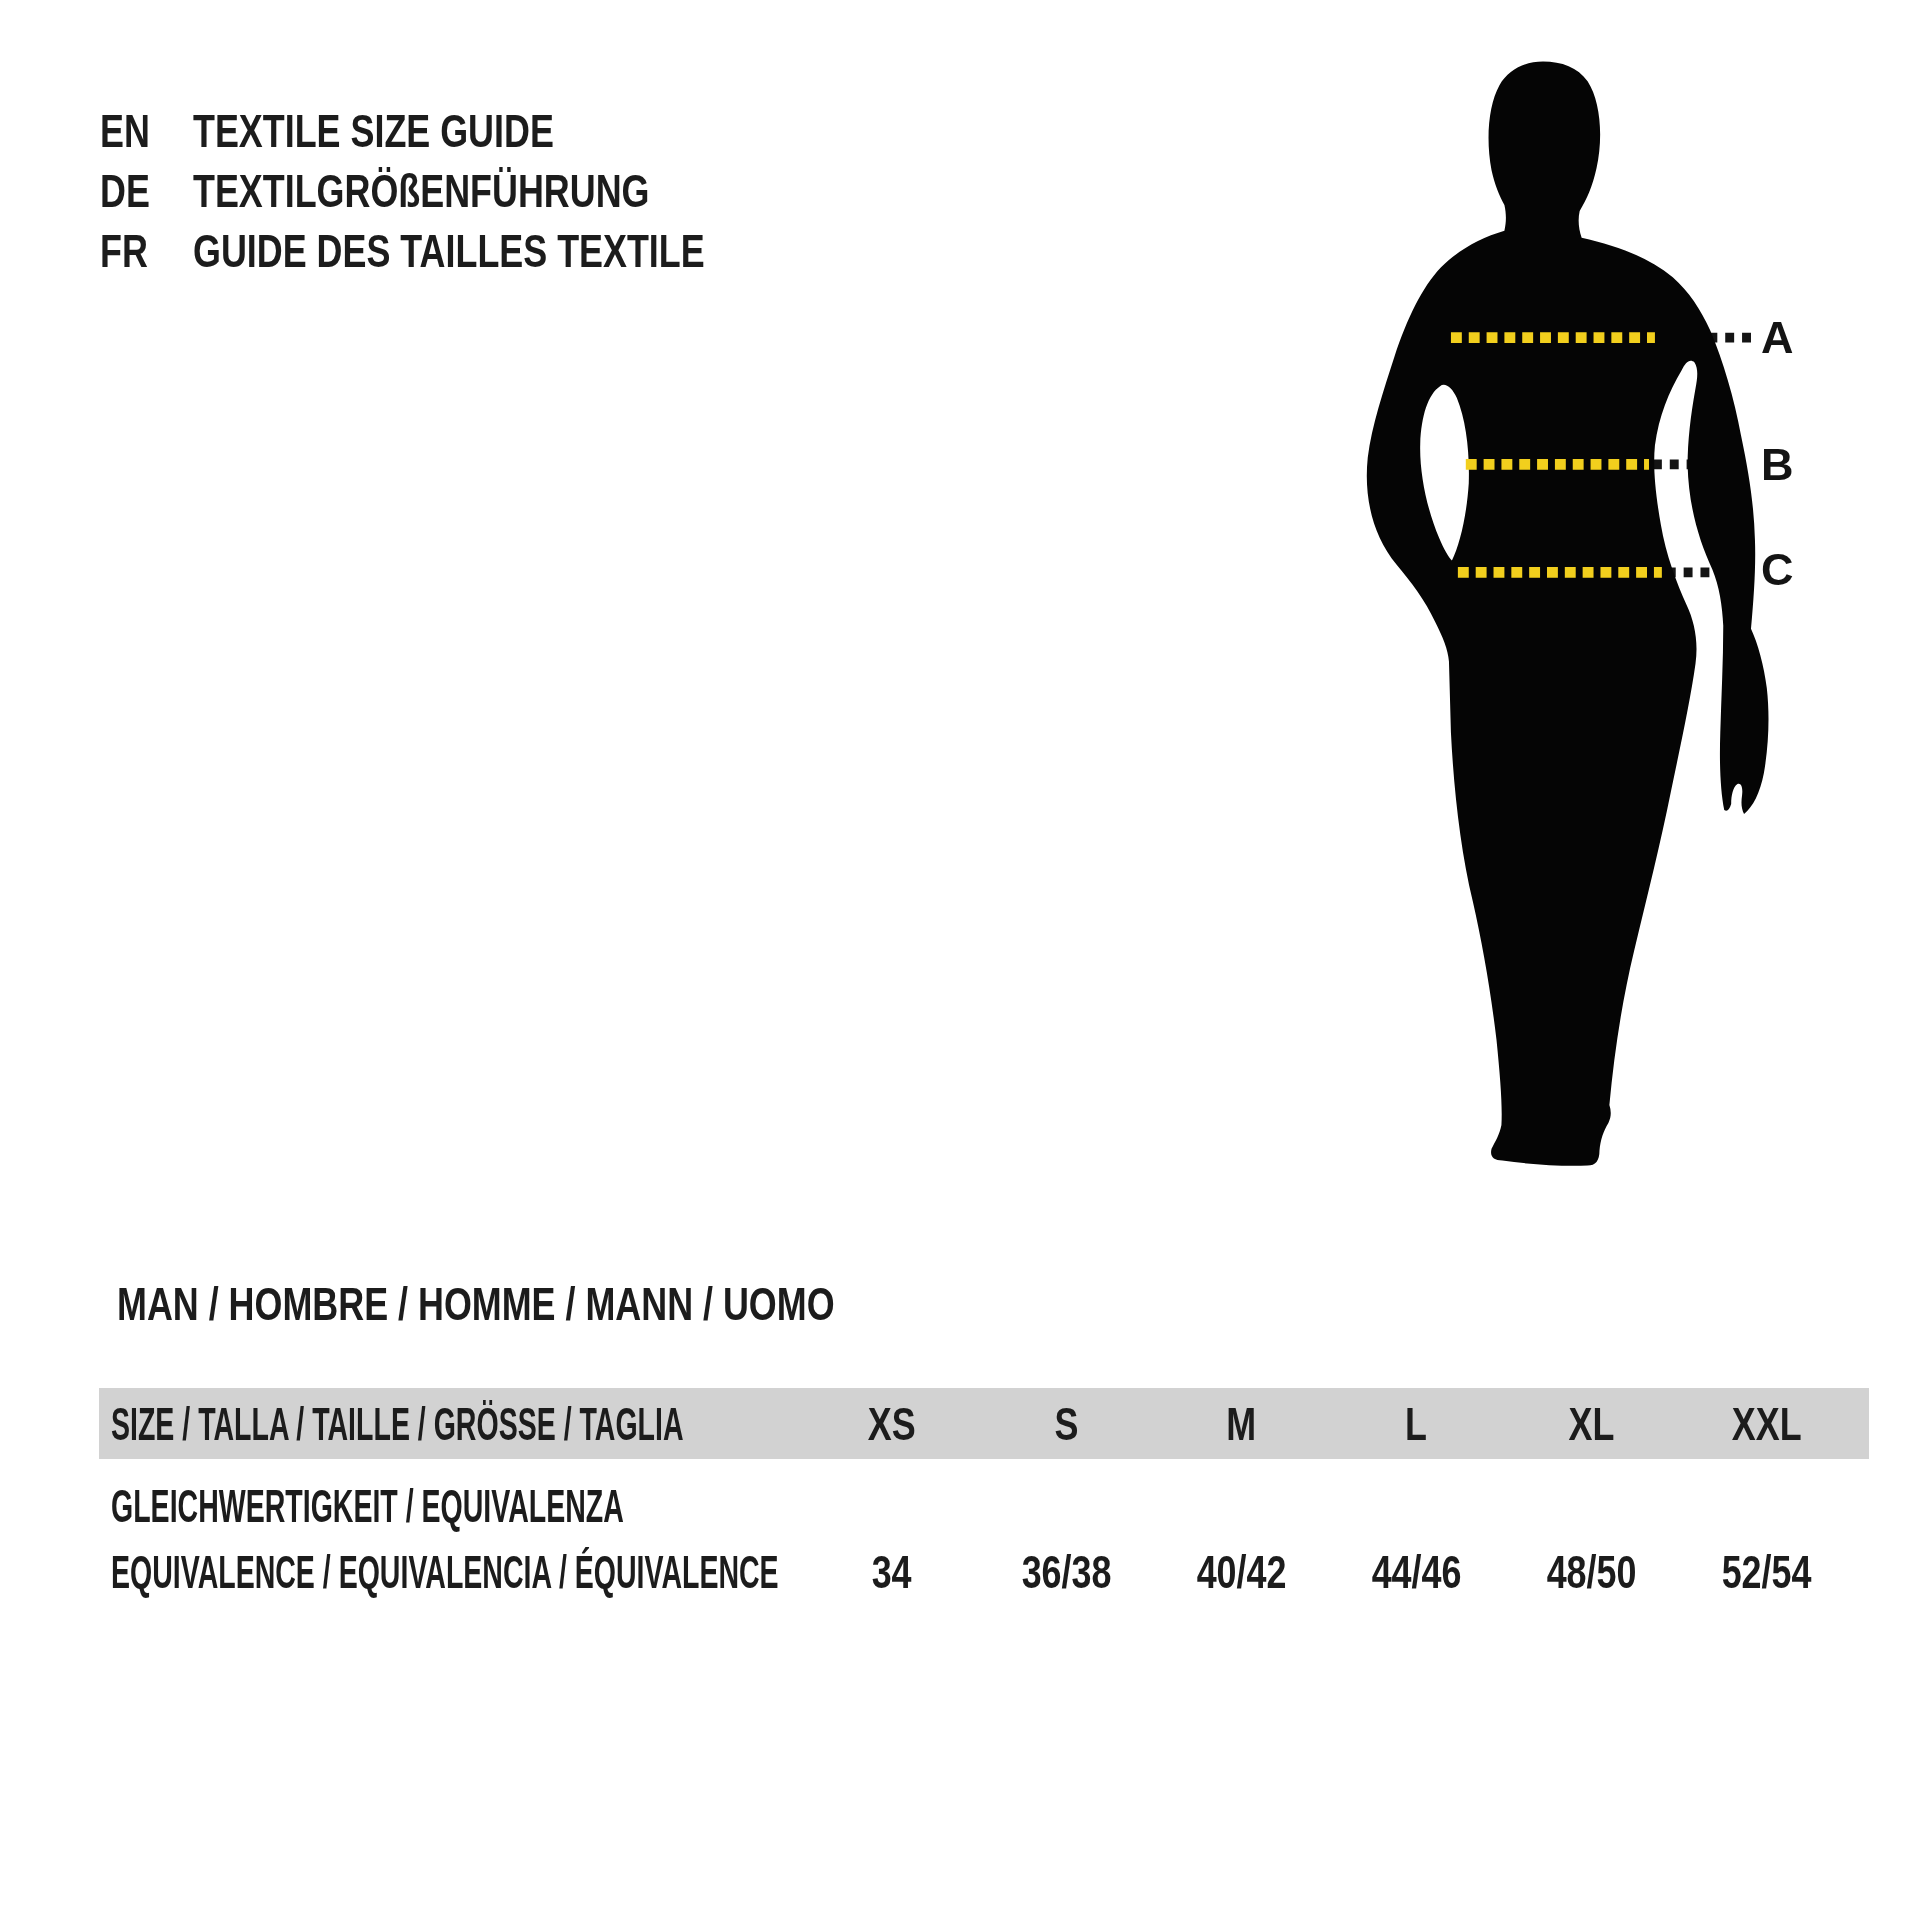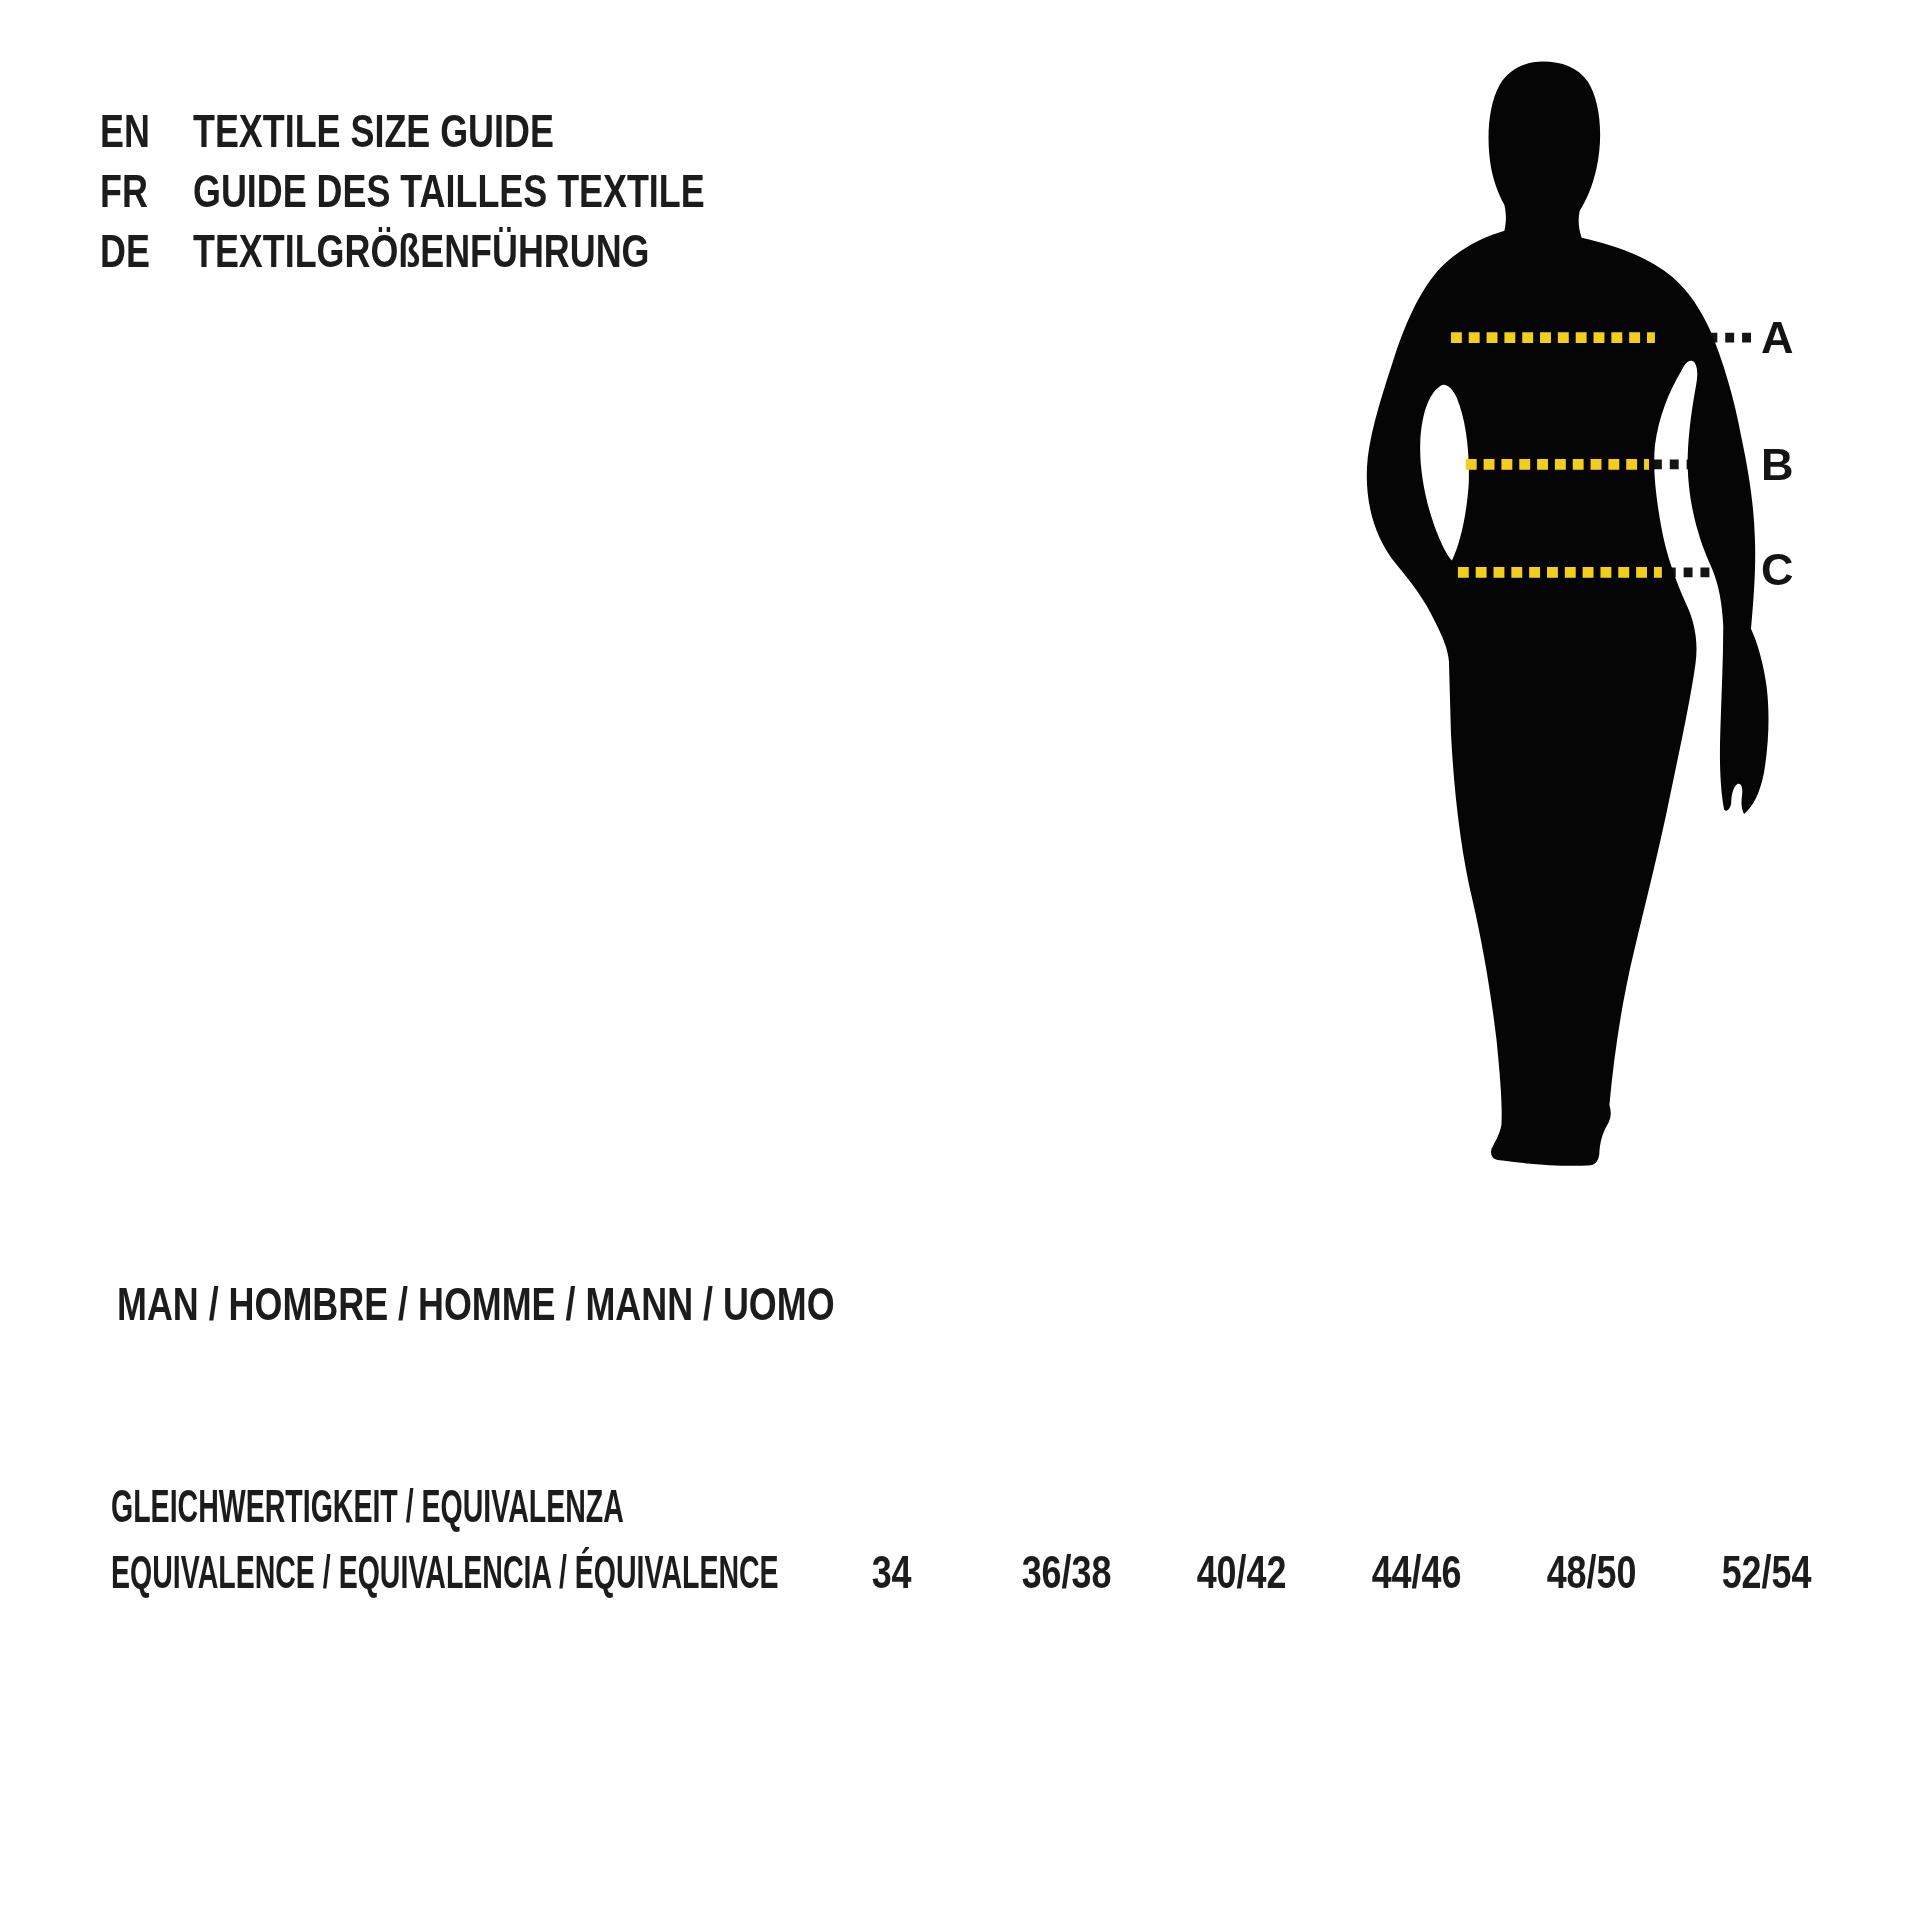--- a/index.html
+++ b/index.html
@@ -47,26 +47,26 @@
 <body>
 
 <div class="canvas">
 
   <section class="languages">
     <div class="lang-row">
       <span class="lang-code"><span class="cond">EN</span></span>
       <span class="cond">TEXTILE SIZE GUIDE</span>
     </div>
     <div class="lang-row">
+      <span class="lang-code"><span class="cond">DE</span></span>
+      <span class="cond">TEXTILGRÖßENFÜHRUNG</span>
+    </div>
+    <div class="lang-row">
       <span class="lang-code"><span class="cond">FR</span></span>
       <span class="cond">GUIDE DES TAILLES TEXTILE</span>
-    </div>
-    <div class="lang-row">
-      <span class="lang-code"><span class="cond">DE</span></span>
-      <span class="cond">TEXTILGRÖßENFÜHRUNG</span>
     </div>
   </section>
 
   <svg class="fig-svg" viewBox="0 0 1946 1946" aria-hidden="true">
 
     <line x1="1700" y1="341" x2="1745" y2="341" stroke="#141414" stroke-width="10" stroke-dasharray="9 8"></line>
     <line x1="1644" y1="469" x2="1690" y2="469" stroke="#141414" stroke-width="10" stroke-dasharray="9 8"></line>
     <line x1="1658" y1="578" x2="1725" y2="578" stroke="#141414" stroke-width="10" stroke-dasharray="9 8"></line>
 
     <path fill="#050505" fill-rule="evenodd" d="
@@ -135,20 +135,29 @@
     <line x1="1455" y1="469" x2="1640" y2="469" stroke="#f2cf1d" stroke-width="11" stroke-dasharray="11 7"></line>
     <line x1="1447" y1="578" x2="1653" y2="578" stroke="#f2cf1d" stroke-width="11" stroke-dasharray="11 7"></line>
   </svg>
 
   <div class="marker marker-a">A</div>
   <div class="marker marker-b">B</div>
   <div class="marker marker-c">C</div>
 
   <h2 class="section-title" style="margin:0;"><span class="cond">MAN / HOMBRE / HOMME / MANN / UOMO</span></h2>
 
+  <div class="tbl-row tbl-header">
+    <span class="tbl-label"><span class="cond-xl">SIZE / TALLA / TAILLE / GRÖSSE / TAGLIA</span></span>
+    <span class="tbl-cell"><span class="cond-c">XS</span></span>
+    <span class="tbl-cell"><span class="cond-c">S</span></span>
+    <span class="tbl-cell"><span class="cond-c">M</span></span>
+    <span class="tbl-cell"><span class="cond-c">L</span></span>
+    <span class="tbl-cell"><span class="cond-c">XL</span></span>
+    <span class="tbl-cell"><span class="cond-c">XXL</span></span>
+  </div>
 
   <div class="tbl-row tbl-eq">
     <span class="tbl-label"><span class="cond-xl">EQUIVALENCE / EQUIVALENCIA / ÉQUIVALENCE</span></span>
     <span class="tbl-cell"><span class="cond-c">34</span></span>
     <span class="tbl-cell"><span class="cond-c">36/38</span></span>
     <span class="tbl-cell"><span class="cond-c">40/42</span></span>
     <span class="tbl-cell"><span class="cond-c">44/46</span></span>
     <span class="tbl-cell"><span class="cond-c">48/50</span></span>
     <span class="tbl-cell"><span class="cond-c">52/54</span></span>
   </div>

